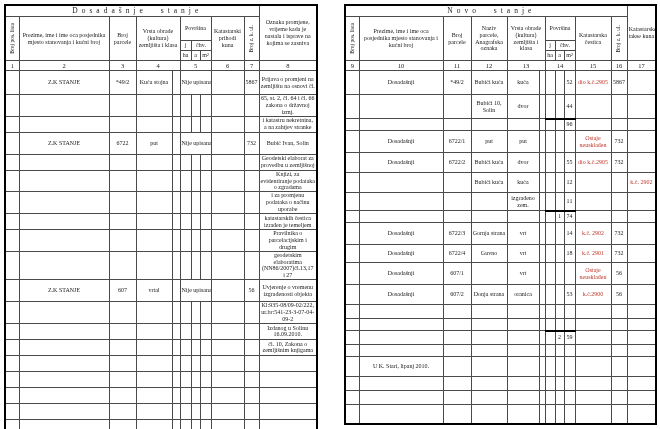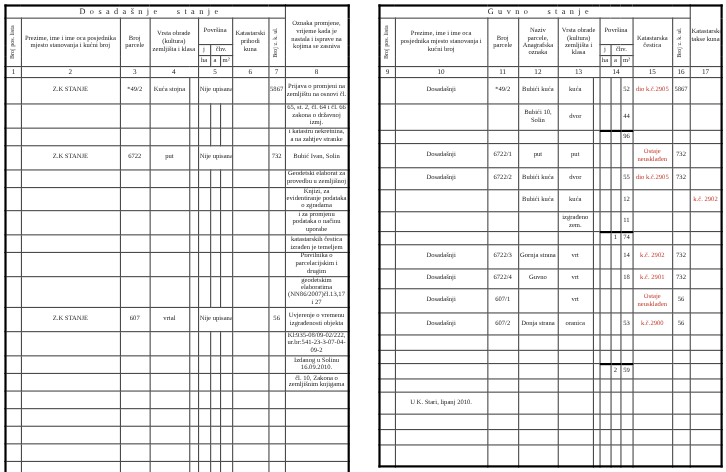--- a/index.html
+++ b/index.html
@@ -342,21 +342,21 @@
       <col style="width:6px">
     <col style="width:10px">
       <col style="width:9px">
       <col style="width:11px">
     <col style="width:36px">
       <col style="width:16px">
       <col style="width:29px">
   </colgroup>
   <tbody>
     <tr>
-      <td class="title" colspan="11">Guvno stanje</td>
+      <td class="title" colspan="11">Novo stanje</td>
       <td class="hdr" rowspan="4">Katastarske takse kuna</td>
     </tr>
     <tr style="height:24px">
       <td class="rot" rowspan="3">
           <div>Broj pos. lista</div>
         </td>
       <td class="hdr" rowspan="3">Prezime, ime i ime oca posjednika mjesto stanovanja i kućni broj</td>
       <td class="hdr" rowspan="3">Broj parcele</td>
       <td class="hdr" rowspan="3">Naziv parcele, Anagrafska oznaka</td>
       <td class="hdr" rowspan="3" colspan="2">Vrsta obrade (kultura) zemljišta i klasa</td>

